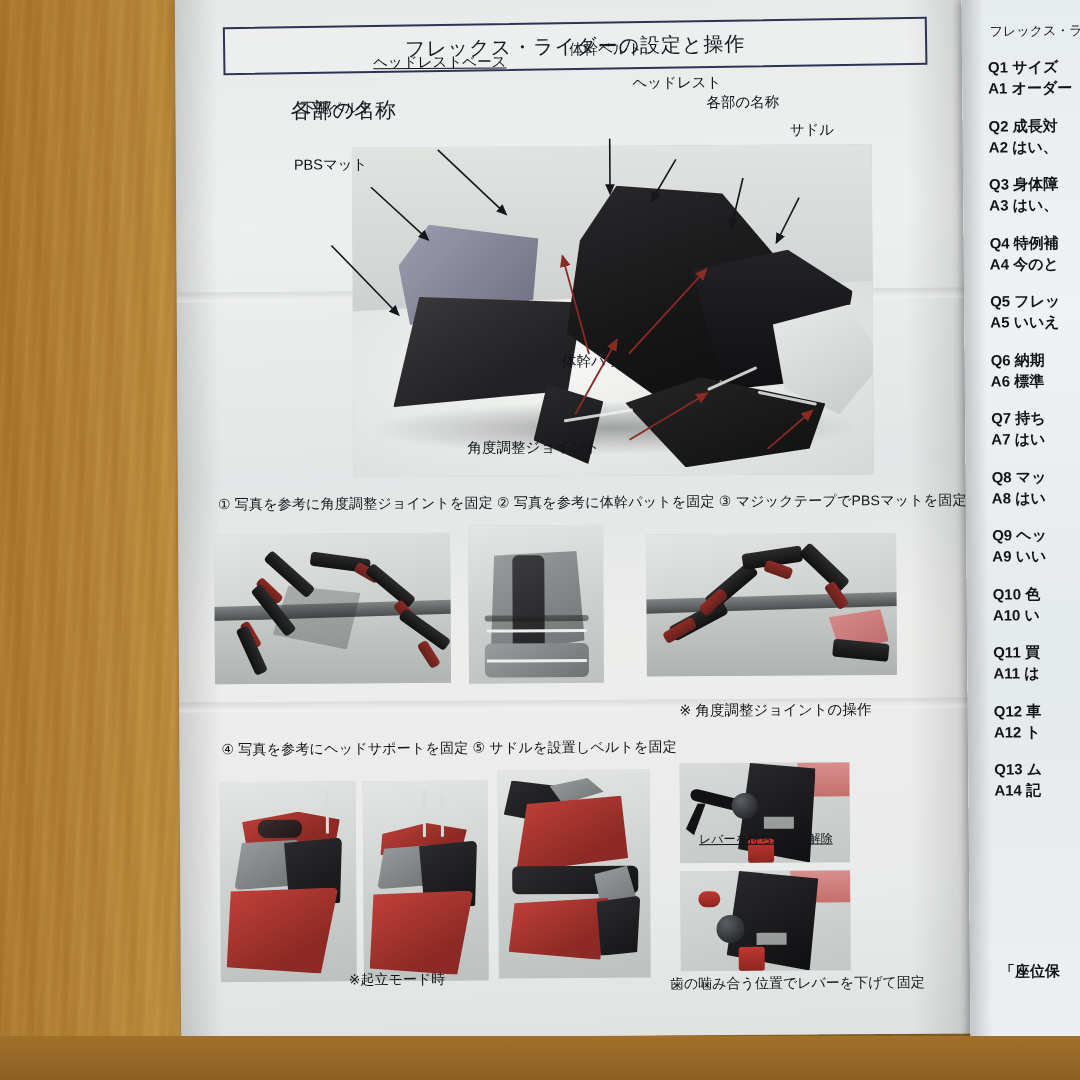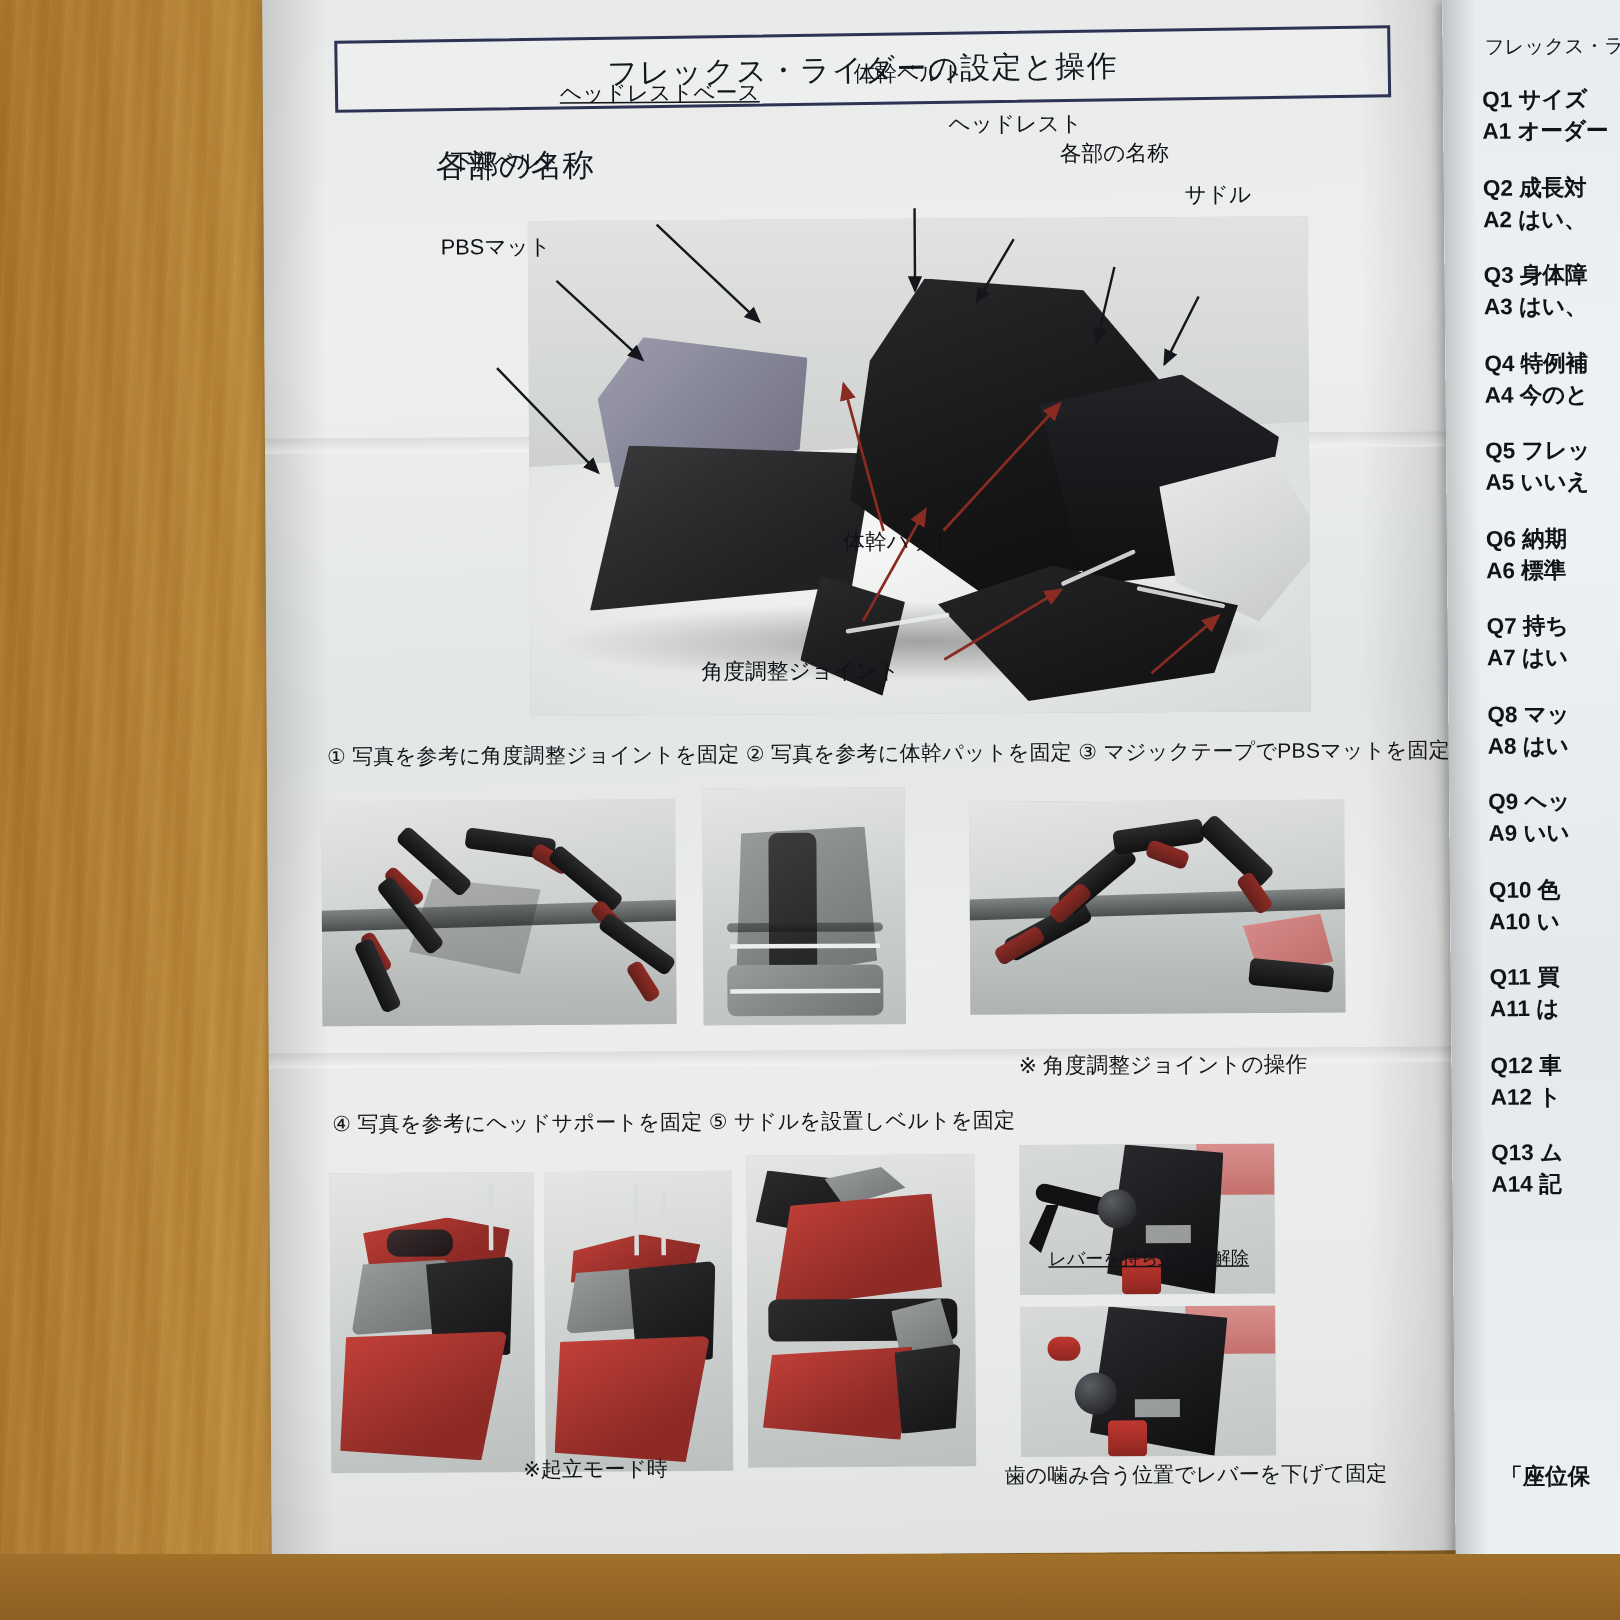--- a/index.html
+++ b/index.html
@@ -194,21 +194,21 @@
     overflow:hidden;
   }
   #right-sheet .edgeshade{
     position:absolute;left:0;top:0;bottom:0;width:22px;
     background:linear-gradient(90deg,rgba(0,0,0,.18),rgba(0,0,0,0));
   }
   #qa-title{position:absolute;left:28px;top:26px;font-size:13px;color:#15181f;white-space:nowrap;}
   #qa-list{position:absolute;left:26px;top:60px;width:220px;}
   .qa-block{margin-bottom:16.5px;}
   .qa-line{font-size:15px;color:#111318;white-space:nowrap;line-height:21px;font-weight:bold;}
-  #qa-footer{position:absolute;left:30px;top:966px;font-size:15px;font-weight:bold;color:#111318;white-space:nowrap;margin-top:13px;}
+  #qa-footer{position:absolute;left:30px;top:966px;font-size:15px;font-weight:bold;color:#111318;white-space:nowrap;}
 
   
   #bottom-wood{position:absolute;left:0;right:0;bottom:0;height:44px;
     background:linear-gradient(180deg,#a1702a,#8c5f22);}
 </style>
 </head>
 <body>
 
 <div id="desk">
   <div class="grain"></div>

